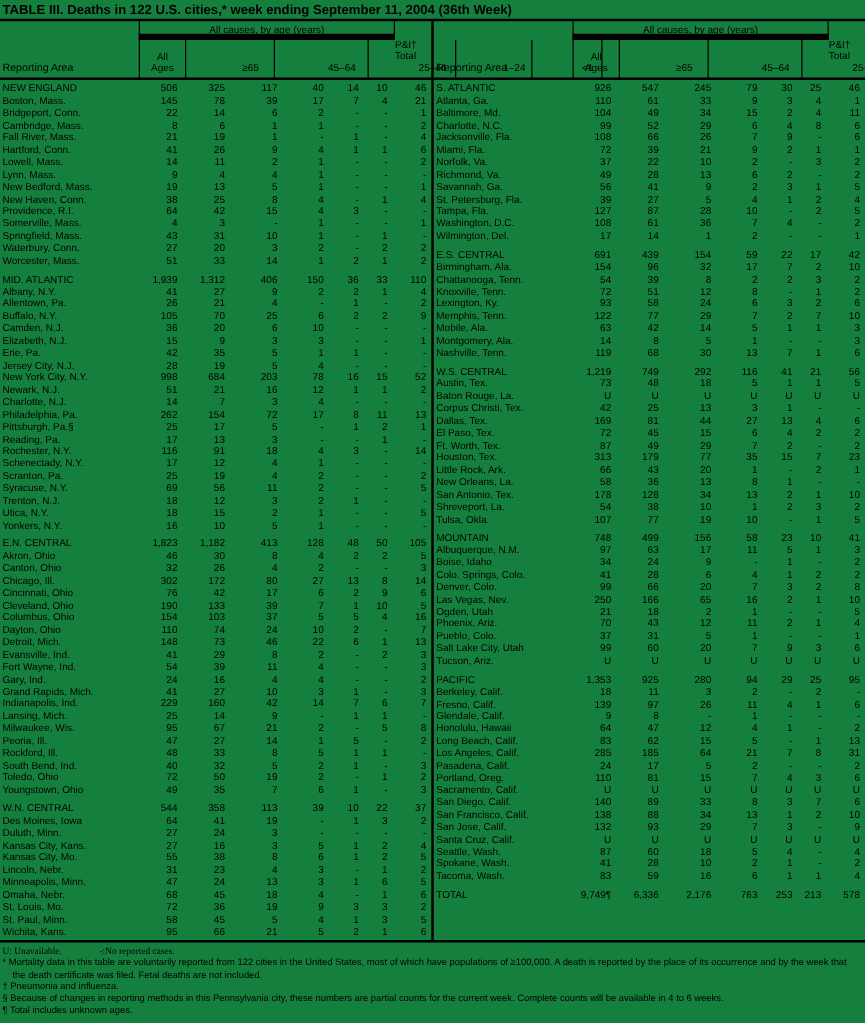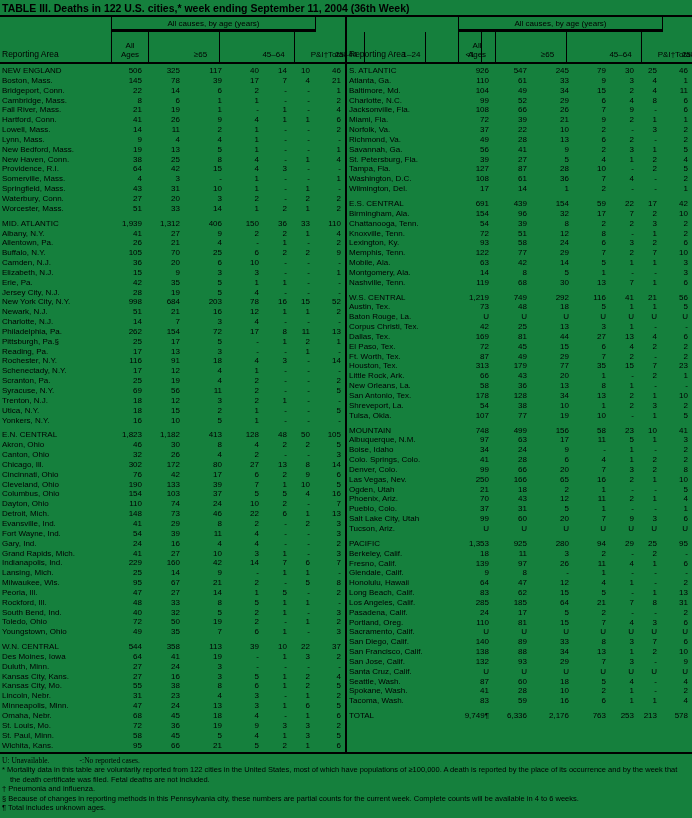--- a/index.html
+++ b/index.html
@@ -9,29 +9,29 @@
   .table-wrap{border-top:2px solid #000;border-bottom:2px solid #000;}
   .halves{display:flex;}
   .half{width:345px;}
   .divider{width:2px;background:#000;}
   
   .thead{display:grid;grid-template-columns:111px 205px 29px;grid-template-rows:15px 30px;
          border-bottom:2px solid #000;box-sizing:border-box;}
   .h-area{grid-column:1;grid-row:1/3;display:flex;align-items:flex-end;
           padding:4px 0 3px 2px;font-size:8.5px;}
   .h-group{grid-column:2;grid-row:1;border-left:1px solid #000;border-right:1px solid #000;
-           border-bottom:3px solid #000000;text-align:center;font-size:8px;line-height:14px;
+           border-bottom:5px solid #000000;text-align:center;font-size:8px;line-height:14px;
            box-sizing:border-box;white-space:nowrap;}
   .h-labels{grid-column:2;grid-row:2;display:grid;grid-template-columns:37px 38px 42px 37px 28px 23px;
             border-left:1px solid #000;box-sizing:border-box;gap:33px;}
   .h-age{border-right:1px solid #000;display:flex;align-items:flex-end;justify-content:center;
          text-align:center;font-size:8px;line-height:9px;padding-bottom:3px;box-sizing:border-box;
          white-space:pre-line;}
-  .h-pi{grid-column:3;grid-row:2;display:flex;align-items:flex-end;
-        justify-content:flex-end;font-size:8px;line-height:9px;padding-bottom:3px;}
+  .h-pi{grid-column:3;grid-row:2;display:flex;flex-direction:column;align-items:flex-start;
+        justify-content:flex-end;font-size:8px;line-height:9px;padding-bottom:13px;}
   
   .tbody{height:688px;overflow:hidden;padding-top:2px;box-sizing:border-box;}
   .row{display:grid;grid-template-columns:111px 37px 38px 42px 37px 28px 23px 29px;
        height:9.85px;line-height:9.85px;font-size:8px;}
   .gap{height:5px;}
   .c{white-space:nowrap;overflow:hidden;}
   .c.area{padding-left:2px;}
   .c.num{text-align:right;padding-right:6px;}
   .c.num.pi{padding-right:4px;}
   

